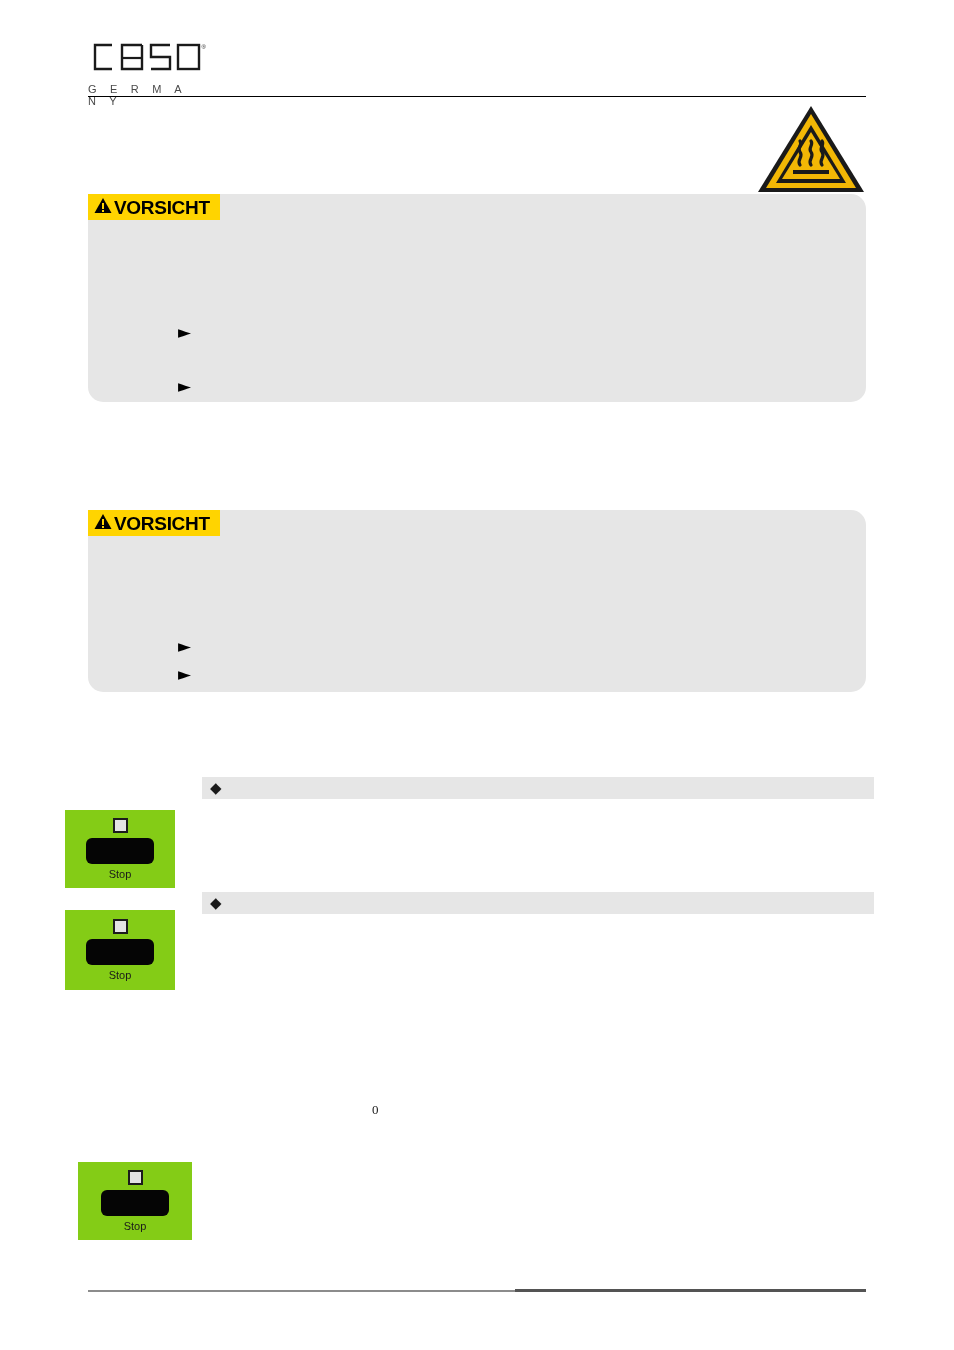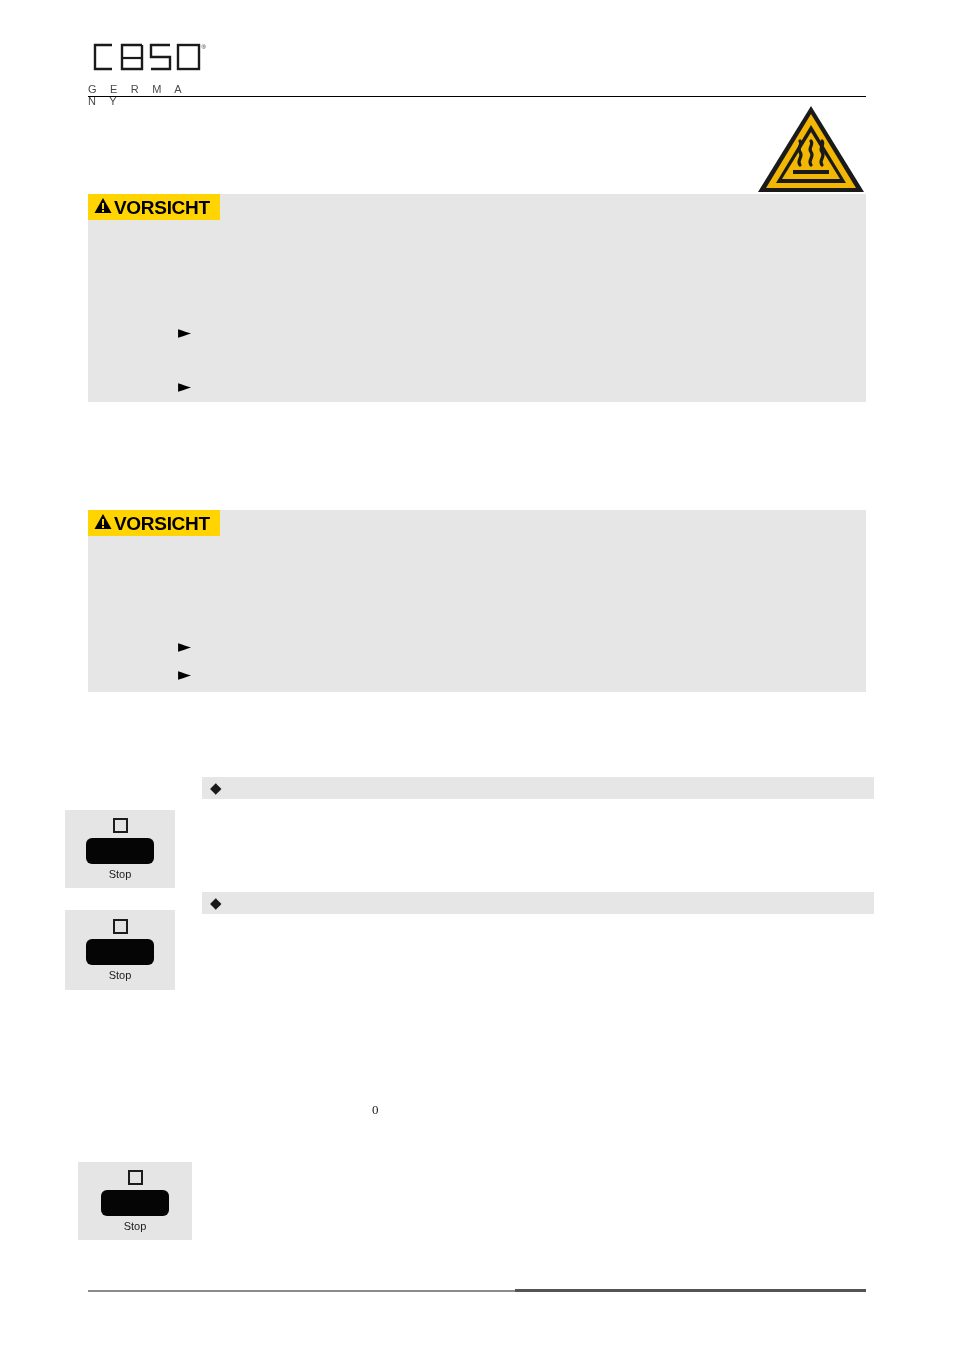--- a/index.html
+++ b/index.html
@@ -49,20 +49,21 @@
     left: 755px;
     top: 103px;
     width: 112px;
     height: 92px;
   }
 
   
   .warning-box {
     position: absolute;
     background: #e6e6e6;
+    border-radius: 15px;
   }
   #warning-box-1 {
     left: 88px;
     top: 194px;
     width: 778px;
     height: 208px;
   }
   #warning-box-2 {
     left: 88px;
     top: 510px;
@@ -112,21 +113,21 @@
   .diamond-glyph {
     font-family: "DejaVu Sans", sans-serif;
     font-size: 15px;
     line-height: 15px;
     color: #1a1a1a;
   }
 
   
   .stop-panel {
     position: absolute;
-    background: #e5e5e5;
+    background: #84cc16;
     display: flex;
     flex-direction: column;
     align-items: center;
     justify-content: center;
     box-sizing: border-box;
   }
   .stop-square {
     width: 15px;
     height: 15px;
     border: 2px solid #1c1c1c;

